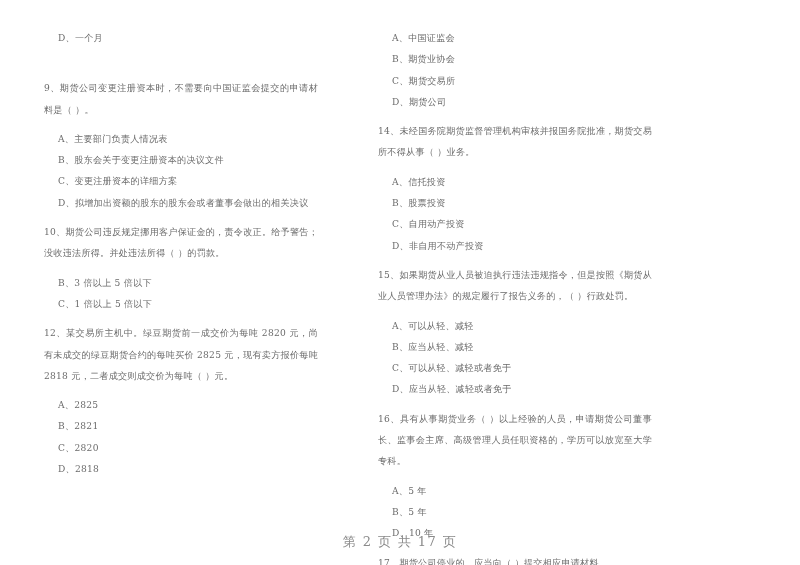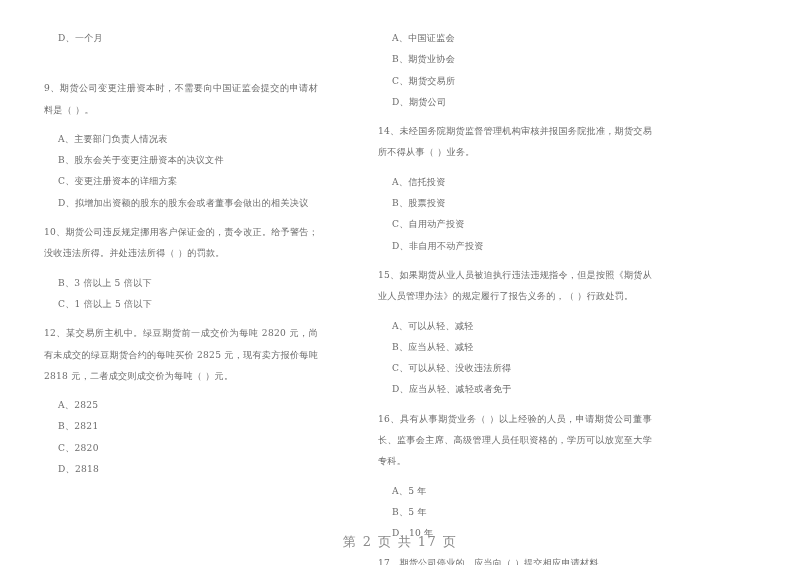--- a/index.html
+++ b/index.html
@@ -141,21 +141,21 @@
         <p class="q-option">A、信托投资</p>
         <p class="q-option">B、股票投资</p>
         <p class="q-option">C、自用动产投资</p>
         <p class="q-option">D、非自用不动产投资</p>
       </div>
 
       <div class="q-block">
         <p class="q-stem">15、如果期货从业人员被迫执行违法违规指令，但是按照《期货从业人员管理办法》的规定履行了报告义务的，（        ）行政处罚。</p>
         <p class="q-option">A、可以从轻、减轻</p>
         <p class="q-option">B、应当从轻、减轻</p>
-        <p class="q-option">C、可以从轻、没收违法所得</p>
+        <p class="q-option">C、可以从轻、减轻或者免于</p>
         <p class="q-option">D、应当从轻、减轻或者免于</p>
       </div>
 
       <div class="q-block">
         <p class="q-stem">16、具有从事期货业务（        ）以上经验的人员，申请期货公司董事长、监事会主席、高级管理人员任职资格的，学历可以放宽至大学专科。</p>
         <p class="q-option">A、5 年</p>
         <p class="q-option">B、5 年</p>
         <p class="q-option">D、10 年</p>
       </div>
 

